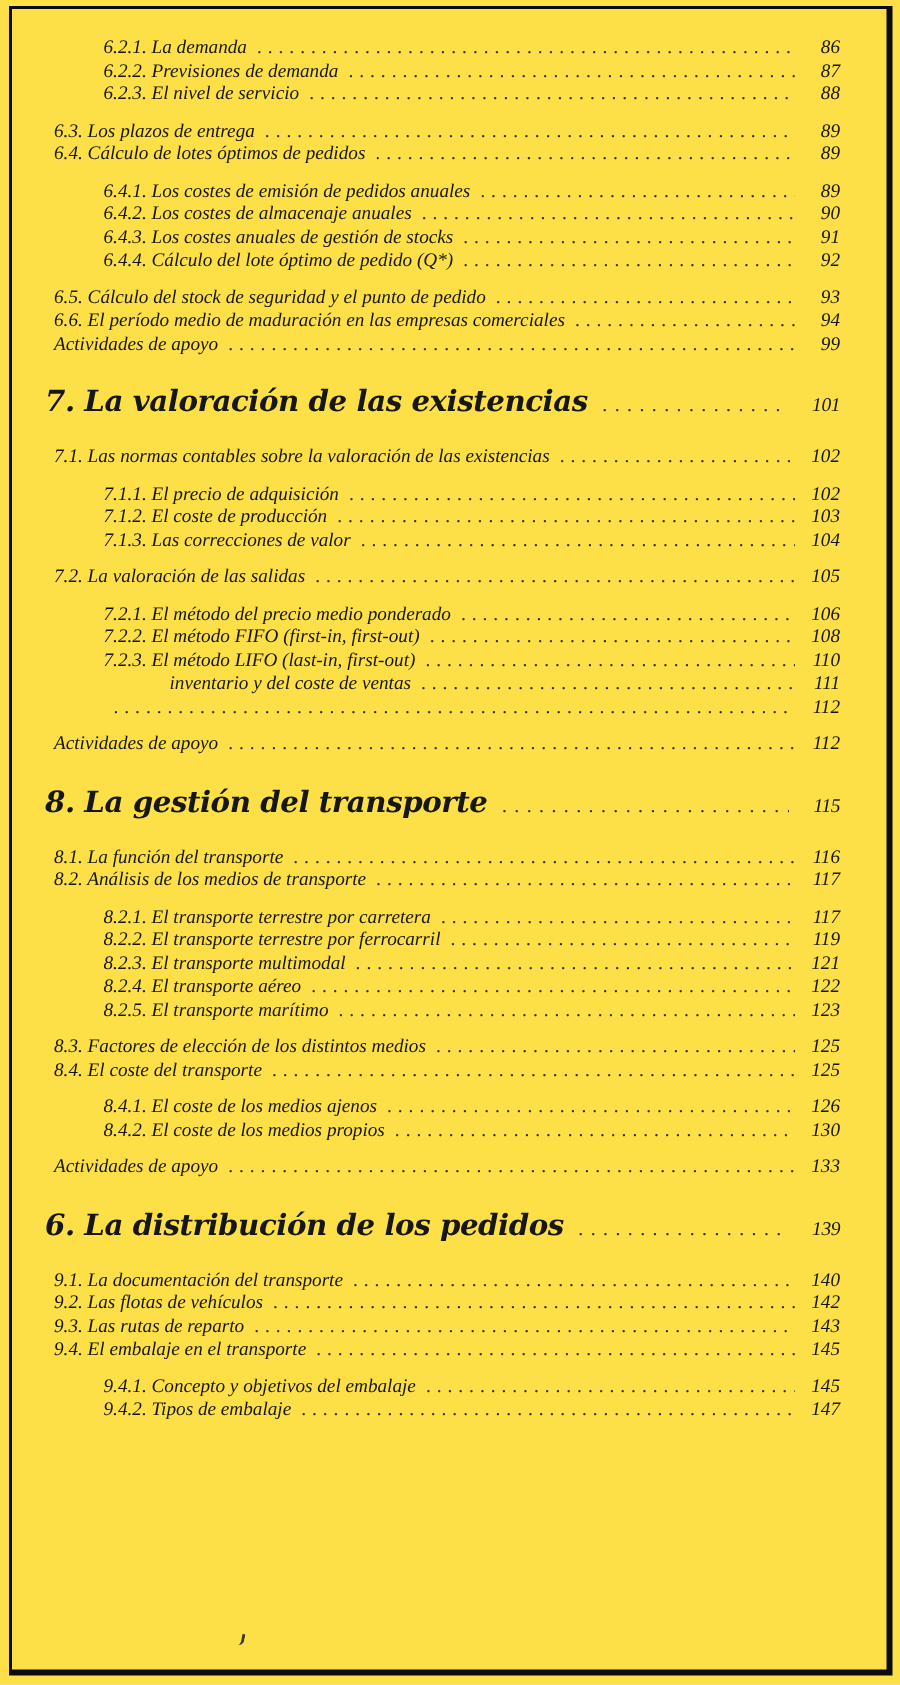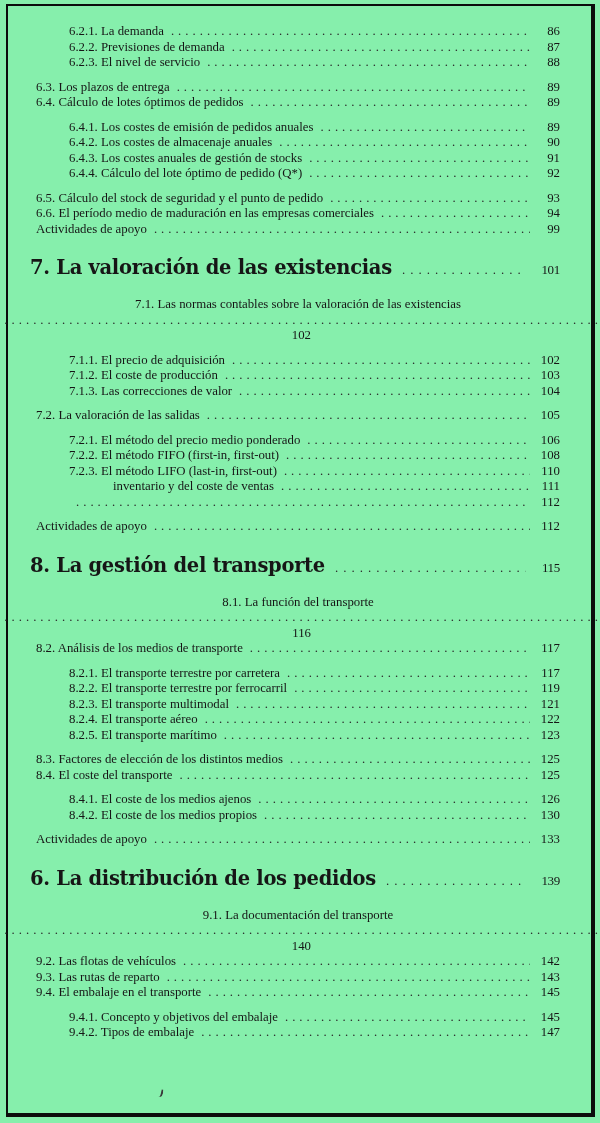--- a/index.html
+++ b/index.html
@@ -5,22 +5,23 @@
   html, body { margin: 0; padding: 0; }
   body {
     width: 600px; height: 1123px;
     background: #e9e9e7;
     font-family: "Liberation Serif", serif;
     position: relative;
     overflow: hidden;
   }
   .sheet {
     position: absolute; inset: 0;
-    background: #86efac;
+    background: #fde047;
     color: #161616;
+    font-style: italic;
   }
   .frame {
     position: absolute; top: 4px; left: 6px; right: 5px; bottom: 6px;
     border: 2px solid #0c0c0c;
     border-right-width: 4px;
     border-bottom-width: 4px;
     pointer-events: none;
   }
   .toc {
     position: absolute; top: 24px; left: 34px; right: 40px;
@@ -40,21 +41,21 @@
     white-space: nowrap;
     letter-spacing: 4px;
     margin: 0 4px 0 7px;
     color: #2b2b2b;
   }
   .row .pg {
     flex: 0 0 auto;
     min-width: 26px;
     text-align: right;
   }
-  .lvl1 { margin-left: 2px; align-items: center; }
+  .lvl1 { margin-left: 2px; }
   .lvl2 { margin-left: 35px; }
   .lvlcont { margin-left: 79px; }
   .chapter {
     margin-left: -4px;
     font-family: "DejaVu Serif", serif;
     font-weight: bold;
     font-size: 19.5px;
     line-height: 26px;
     letter-spacing: -0.3px;
   }
@@ -65,21 +66,21 @@
     letter-spacing: 5px;
     margin: 0 6px 0 10px;
   }
   .chapter .pg {
     font-family: "Liberation Serif", serif;
     font-weight: normal;
     font-size: 13px;
     min-width: 28px;
   }
   .gap-sm { margin-top: 9px; }
-  .gap-hd { margin-top: 14px; flex-direction: column; }
+  .gap-hd { margin-top: 14px; }
   .gap-ch { margin-top: 18px; }
   .artifact {
     position: absolute;
     left: 158px; top: 1089px;
     width: 3px; height: 8px;
     border-right: 2px solid #3a3a3a;
     border-bottom-right-radius: 4px;
     transform: rotate(10deg);
   }
 </style>

